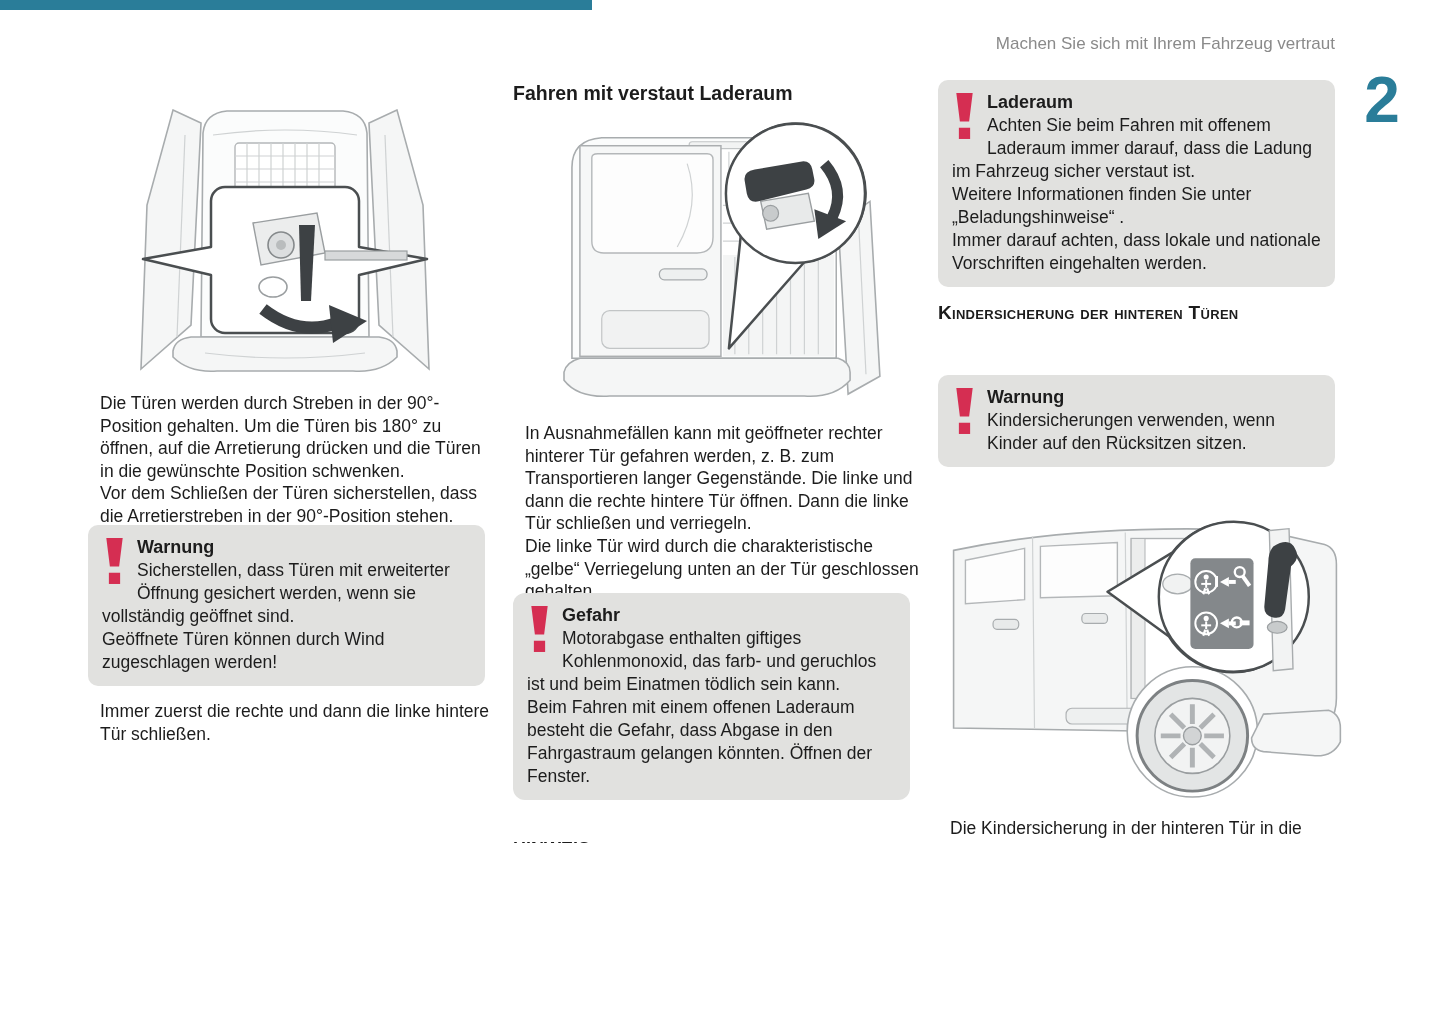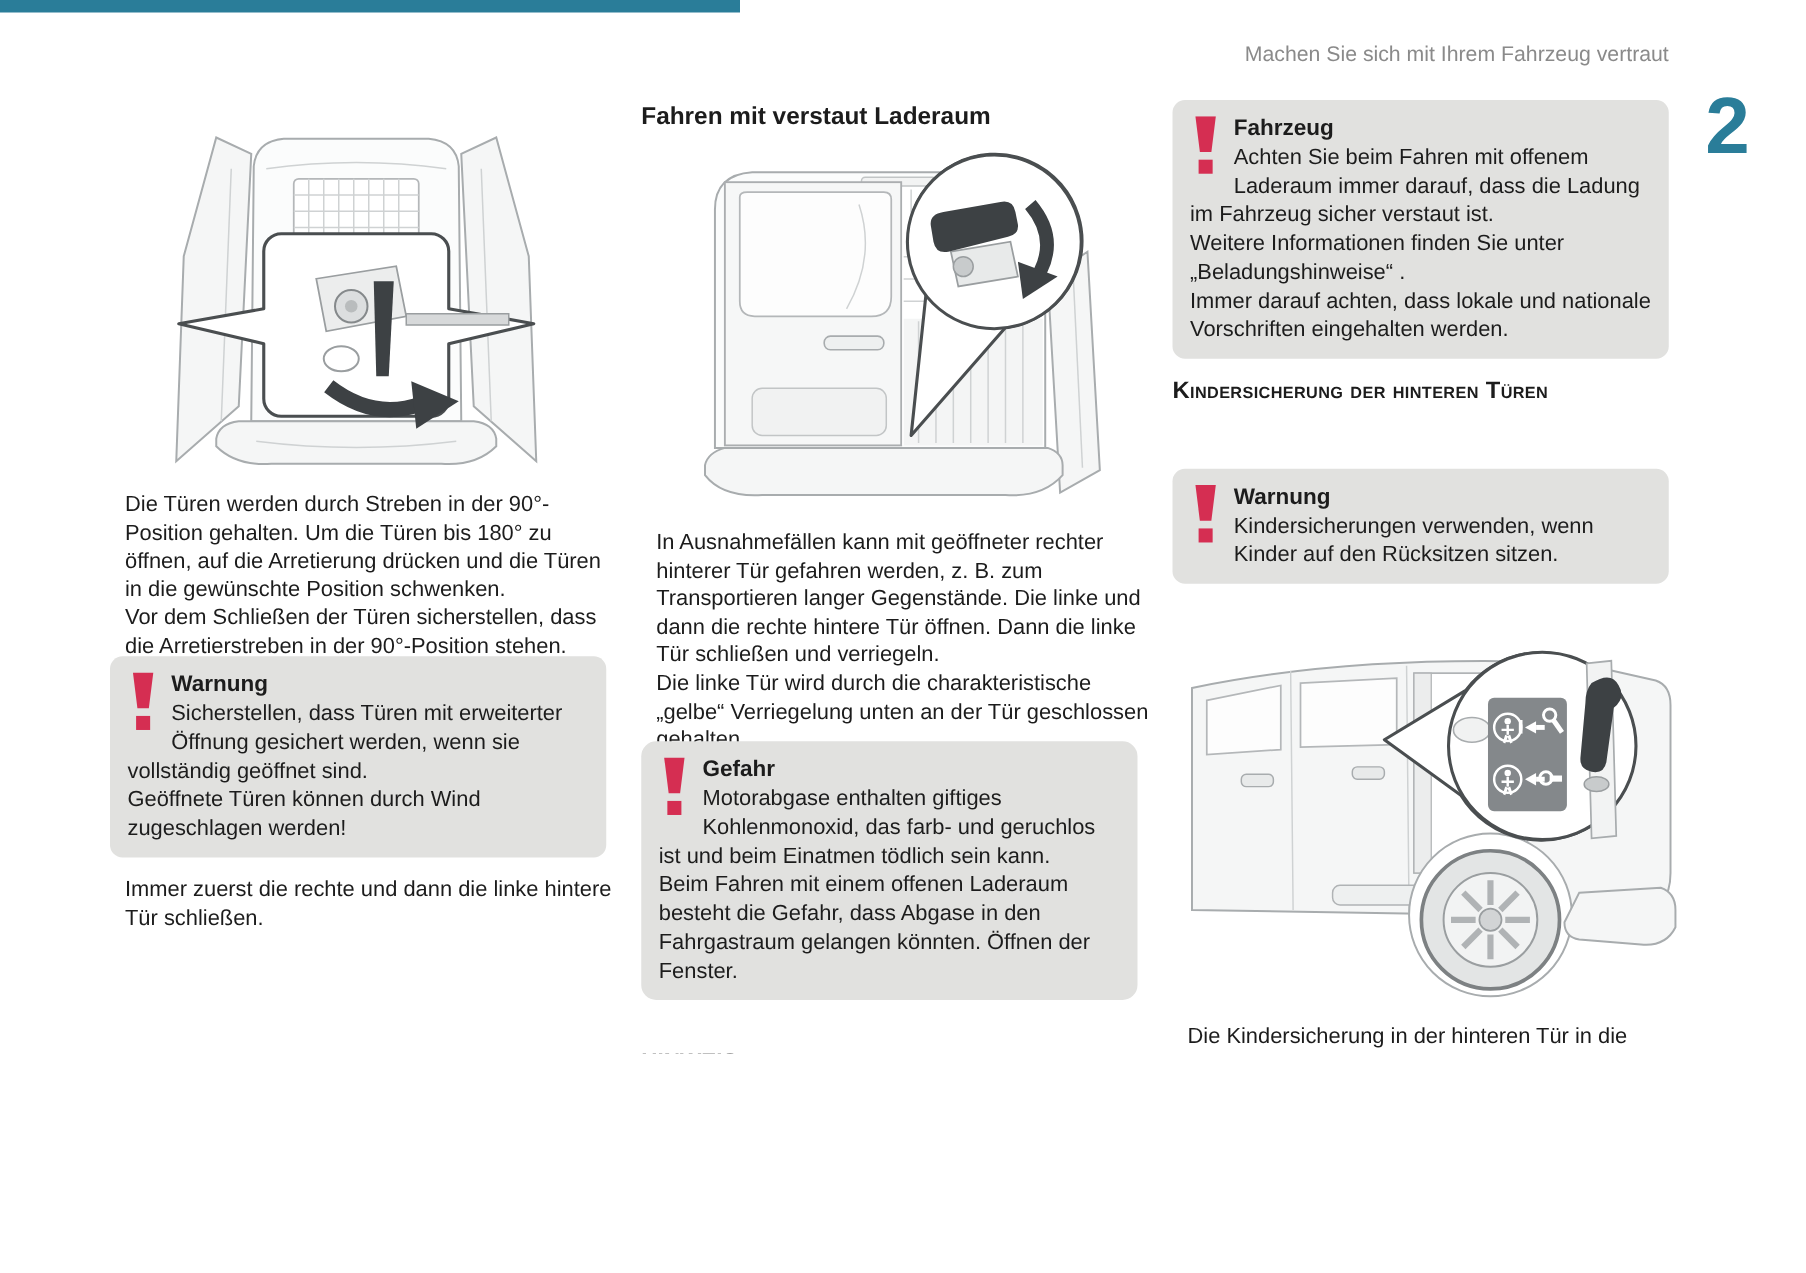--- a/index.html
+++ b/index.html
@@ -140,21 +140,21 @@
 Beim Fahren mit einem offenen Laderaum besteht die Gefahr, dass Abgase in den Fahrgastraum gelangen könnten. Öffnen der Fenster.</div>
   </div>
 
   <h3 class="h-note abs col-w" style="left:513px;top:803px;margin-top:36px;">HINWEIS:</h3>
 
   <div class="alert abs" style="left:938px;top:80px;">
     <svg class="alert-icon" viewBox="0 0 20 46">
       <path d="M2 0 H18 L14.5 28 H5.5 Z"></path>
         <rect x="4.5" y="34" width="11" height="11"></rect>
     </svg>
-    <div class="alert-title">Fahrzeug</div>
+    <div class="alert-title">Laderaum</div>
     <div class="alert-body">Achten Sie beim Fahren mit offenem Laderaum immer darauf, dass die Ladung im Fahrzeug sicher verstaut ist.
 Weitere Informationen finden Sie unter „Beladungshinweise“ .
 Immer darauf achten, dass lokale und nationale Vorschriften eingehalten werden.</div>
   </div>
 
   <h2 class="h-section abs col-w" style="left:938px;top:295px;">Kindersicherung der hinteren Türen</h2>
 
   <div class="alert abs" style="left:938px;top:375px;">
     <svg class="alert-icon" viewBox="0 0 20 46">
       <path d="M2 0 H18 L14.5 28 H5.5 Z"></path>

